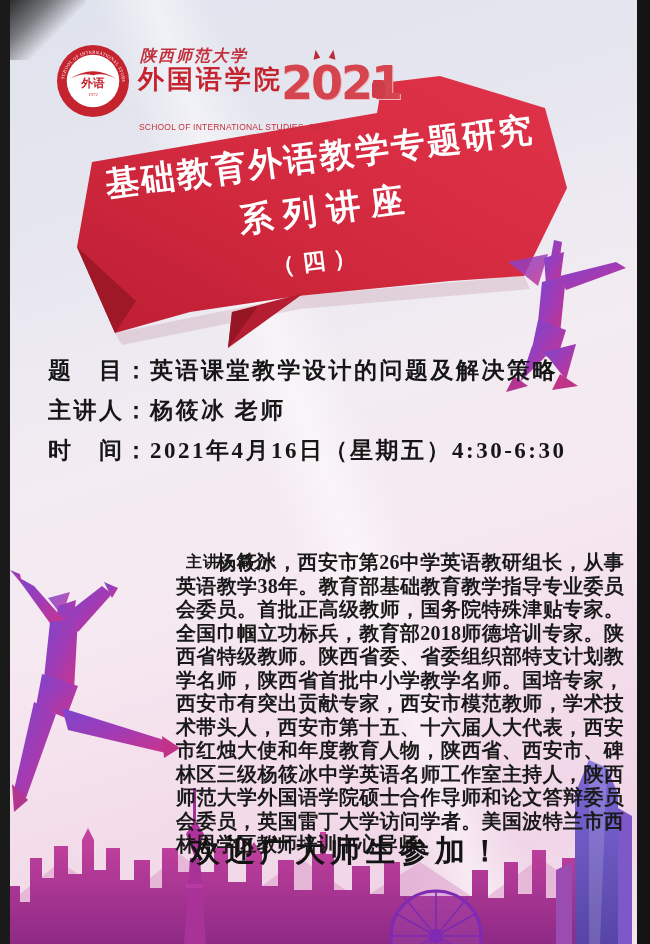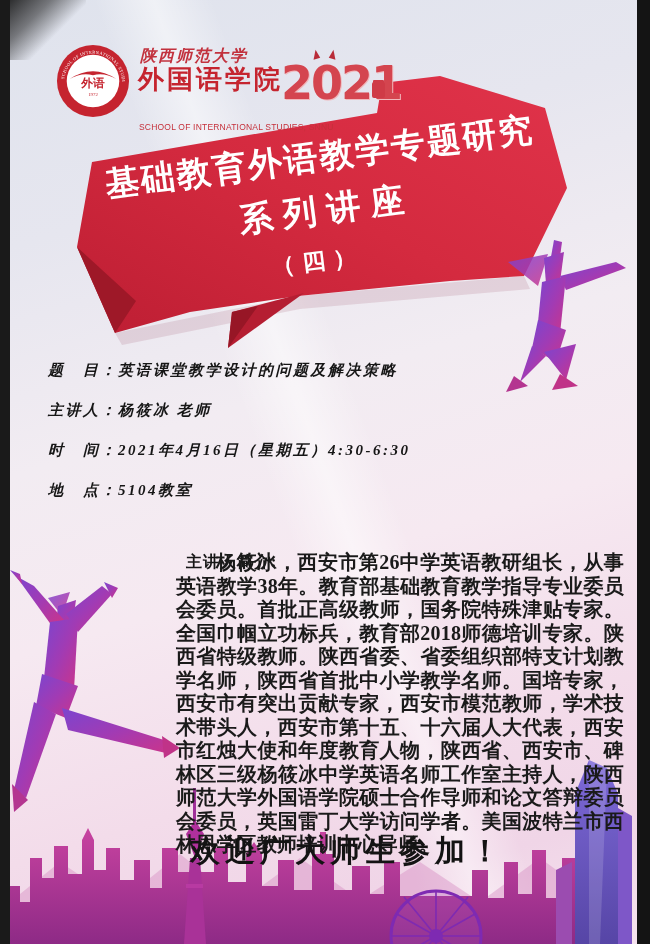--- a/index.html
+++ b/index.html
@@ -27,21 +27,21 @@
   .horn.r{left:330px;top:50px;transform:rotate(18deg) scaleX(-1);}
   .ox-seal{left:372px;top:82px;width:13px;height:16px;background:#cf3b47;border-radius:2px;box-shadow:0 -3px 0 -1px #cf3b47;}
   
   .banner-title{left:88px;top:130px;width:470px;text-align:center;color:#ffffff;font-weight:800;
     font-size:34px;line-height:53px;letter-spacing:2px;transform:rotate(-7.5deg);}
   .banner-line2{letter-spacing:10px;}
   .banner-series{left:238px;top:246px;width:160px;text-align:center;color:#fff;font-weight:700;
     font-size:23px;letter-spacing:8px;transform:rotate(-7deg);}
   
   .details{left:48px;top:358px;width:560px;color:#161616;}
-  .detail-line{font-size:15px;font-weight:700;letter-spacing:2.5px;line-height:25px;margin-bottom:15px;white-space:nowrap;font-style:italic;}
+  .detail-line{font-size:23px;font-weight:700;letter-spacing:2.5px;line-height:25px;margin-bottom:15px;white-space:nowrap;}
   
   .bio-title{left:186px;top:552px;font-size:16px;font-weight:700;color:#161616;letter-spacing:1px;}
   .bio-text{left:176px;top:551px;width:448px;font-size:20px;line-height:23.5px;font-weight:600;
     color:#1a1a1a;text-indent:2em;text-align:justify;letter-spacing:.2px;}
   
   .welcome{left:190px;top:831px;width:380px;text-align:left;font-size:30px;font-weight:700;
     letter-spacing:5px;color:#131313;white-space:nowrap;}
   .decor{left:0;top:0;pointer-events:none;}
   .txt{position:absolute;}
 </style>
@@ -167,21 +167,20 @@
   <div class="abs banner-title">
     <div>基础教育外语教学专题研究</div>
     <div class="banner-line2">系列讲座</div>
   </div>
   <div class="abs banner-series">（四）</div>
 
   <div class="abs details">
     <div class="detail-line">题　目：英语课堂教学设计的问题及解决策略</div>
     <div class="detail-line">主讲人：杨筱冰 老师</div>
     <div class="detail-line">时　间：2021年4月16日（星期五）4:30-6:30</div>
-    <div class="detail-line">地　点：5104教室</div>
   </div>
 
   <div class="abs txt bio-title">主讲人简介:</div>
   <div class="abs txt bio-text">杨筱冰，西安市第26中学英语教研组长，从事英语教学38年。教育部基础教育教学指导专业委员会委员。首批正高级教师，国务院特殊津贴专家。全国巾帼立功标兵，教育部2018师德培训专家。陕西省特级教师。陕西省委、省委组织部特支计划教学名师，陕西省首批中小学教学名师。国培专家，西安市有突出贡献专家，西安市模范教师，学术技术带头人，西安市第十五、十六届人大代表，西安市红烛大使和年度教育人物，陕西省、西安市、碑林区三级杨筱冰中学英语名师工作室主持人，陕西师范大学外国语学院硕士合作导师和论文答辩委员会委员，英国雷丁大学访问学者。美国波特兰市西林恩学区教师培训中心导师。</div>
 
   <div class="abs txt welcome">欢迎广大师生参加！</div>
 
   <div class="abs corner-shadow"></div>
   <div class="abs edge-left"></div>
   <div class="abs edge-right"></div>

